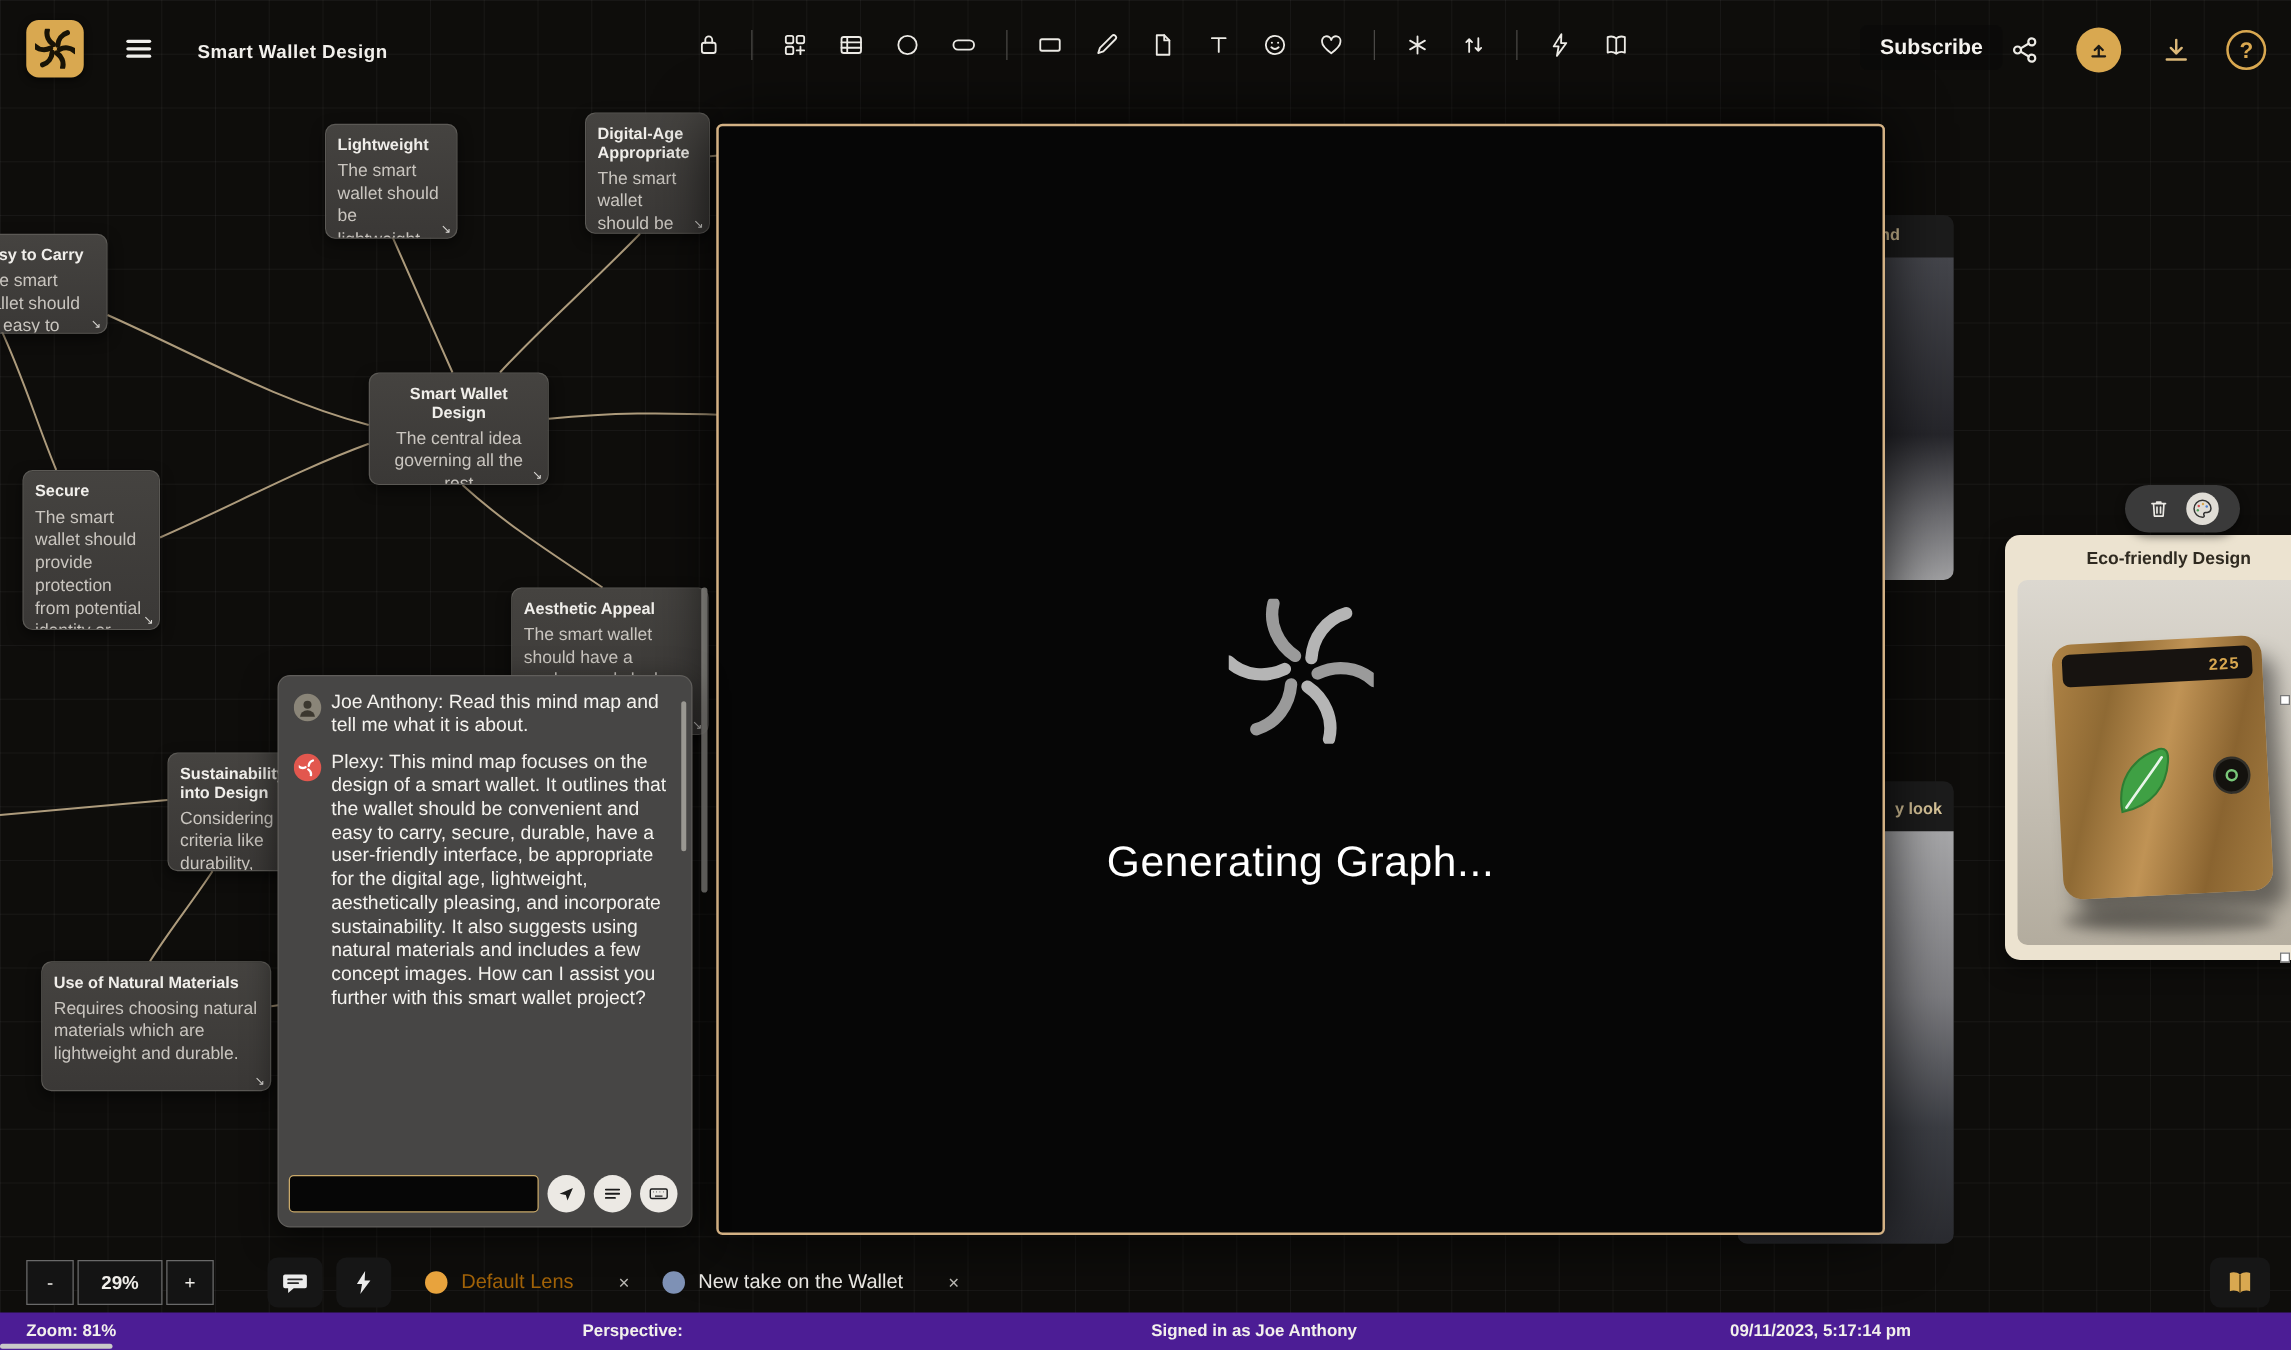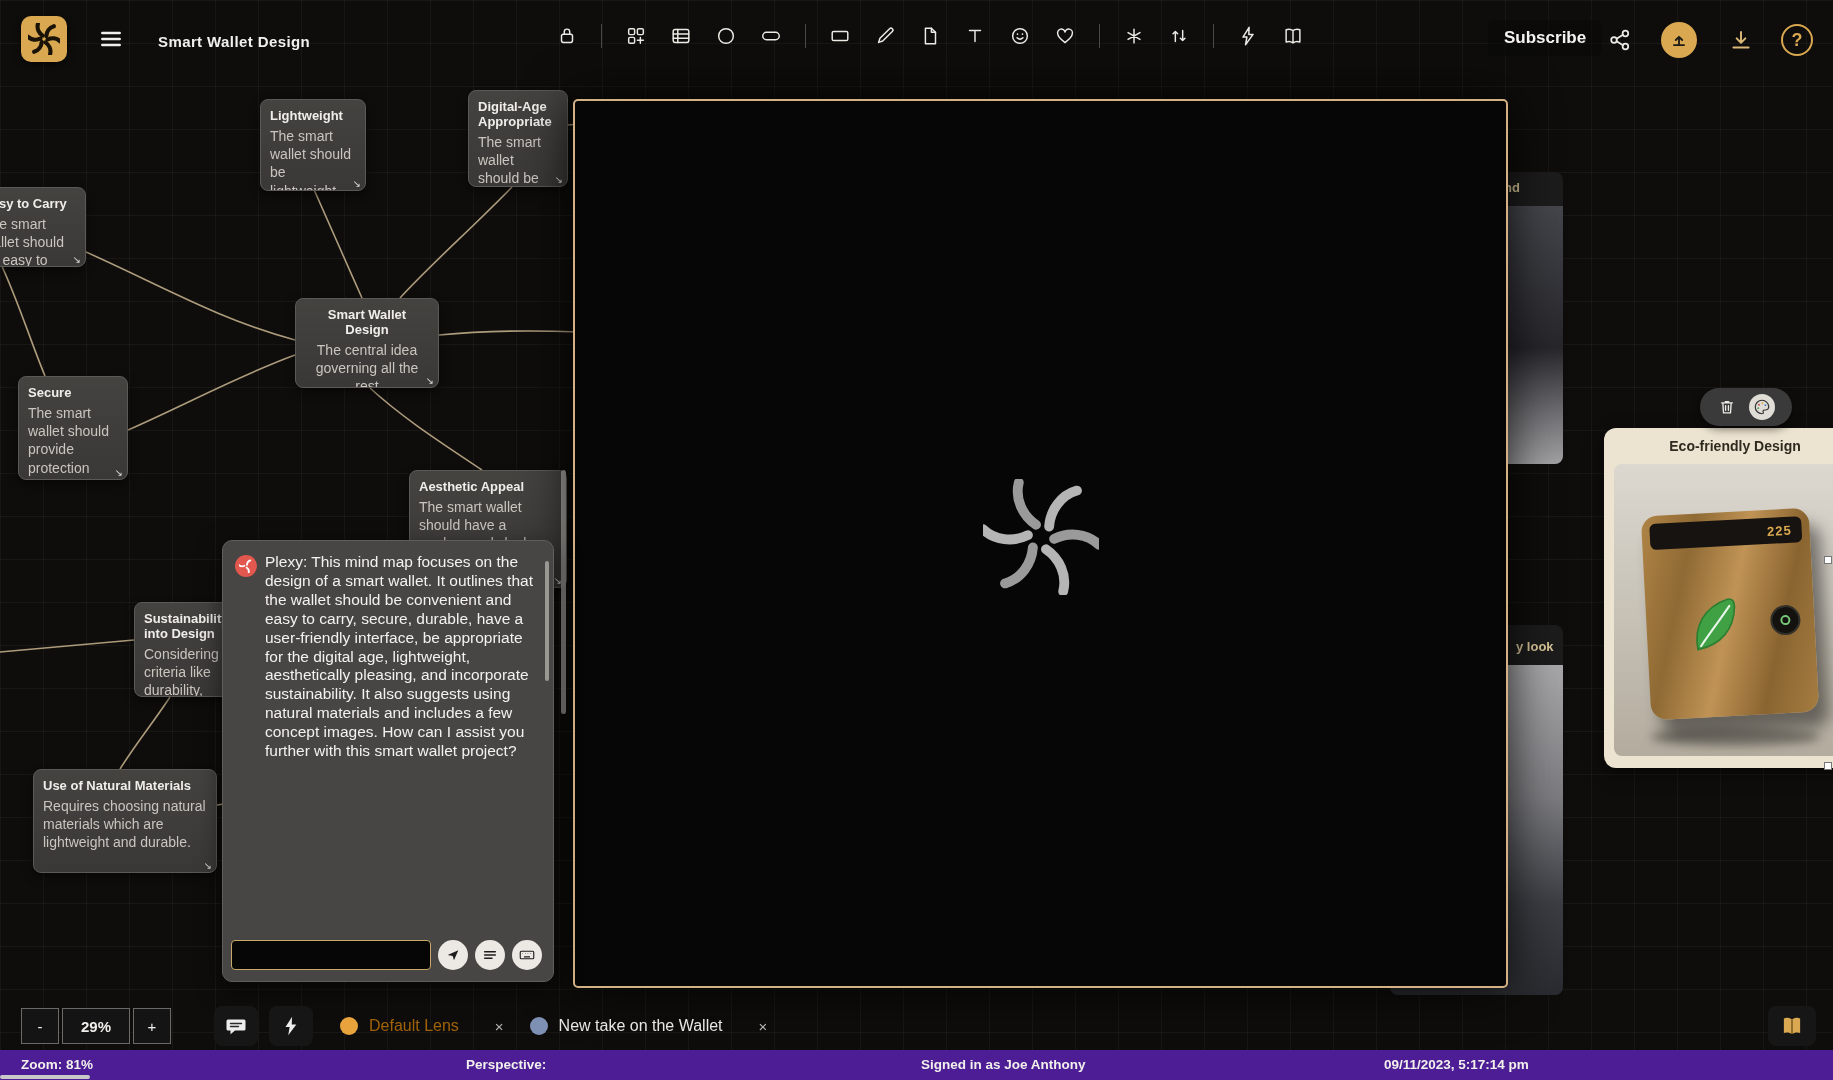--- a/index.html
+++ b/index.html
@@ -42,21 +42,21 @@
     padding:8px 9px; overflow:hidden; cursor:pointer; }
   .node-title { font-size:13px; font-weight:bold; color:#f0eeea; margin-bottom:4px; }
   .node-desc { font-size:14px; line-height:1.3; color:#c9c5bf; }
   .node-resize { position:absolute; right:4px; bottom:1px; font-size:10px; color:#d8d6d2; cursor:nwse-resize; }
   .node-center .node-title, .node-center .node-desc { text-align:center; }
 
   #node-lightweight { left:260px; top:84px;  width:106px; height:92px;margin-top:15px; }
   #node-digital     { left:468px; top:90px;  width:100px; height:97px; }
   #node-easy        { left:-27px; top:187px; width:113px; height:80px; }
   #node-central     { left:295px; top:298px; width:144px; height:90px; }
-  #node-secure      { left:18px;  top:376px; width:110px; height:104px; }
+  #node-secure      { left:18px;  top:376px; width:110px; height:128px; }
   #node-aesthetic   { left:409px; top:470px; width:158px; height:118px; }
   #node-sustain     { left:134px; top:602px; width:106px; height:95px; }
   #node-natural     { left:33px;  top:769px; width:184px; height:104px; }
 
   .floating-scrollbar { position:absolute; left:561px; top:470px; width:5px; height:244px;
     background:#a8a6a1; border-radius:3px; z-index:5; opacity:.9; }
 
   
   .img-card { position:absolute; z-index:3; background:#1c1c1c; border-radius:8px; overflow:hidden; cursor:pointer; }
   #card-top { left:1390px; top:172px; width:173px; height:292px; }
@@ -380,24 +380,34 @@
   <svg class="spinner" viewBox="-50 -50 100 100">
     <g stroke="#b5b5b5" stroke-width="8.5" stroke-linecap="round" fill="none">
       <path d="M7 -9 C 8 -23, 17 -36, 31 -40"></path>
       <path d="M7 -9 C 8 -23, 17 -36, 31 -40" transform="rotate(60)" opacity="0.85"></path>
       <path d="M7 -9 C 8 -23, 17 -36, 31 -40" transform="rotate(120)"></path>
       <path d="M7 -9 C 8 -23, 17 -36, 31 -40" transform="rotate(180)" opacity="0.85"></path>
       <path d="M7 -9 C 8 -23, 17 -36, 31 -40" transform="rotate(240)"></path>
       <path d="M7 -9 C 8 -23, 17 -36, 31 -40" transform="rotate(300)" opacity="0.85"></path>
     </g>
   </svg>
+  <div class="modal-status">Generating Graph...</div>
 </div>
 
 <div class="chat-panel">
   <div class="chat-messages">
+    <div class="chat-msg">
+      <div class="chat-avatar avatar-user">
+        <svg width="22" height="22" viewBox="0 0 24 24">
+            <circle cx="12" cy="9.5" r="3.5" fill="#3c382f"></circle>
+            <path d="M5.5 20 a6.5 5.5 0 0 1 13 0 z" fill="#3c382f"></path>
+          </svg>
+      </div>
+      <div class="chat-text">Joe Anthony: Read this mind map and tell me what it is about.</div>
+    </div>
     <div class="chat-msg">
       <div class="chat-avatar avatar-plexy">
         <svg width="14" height="14" viewBox="-50 -50 100 100">
           <g stroke="#ffffff" stroke-width="13" stroke-linecap="round" fill="none">
             <path d="M7 -9 C 8 -23, 17 -36, 31 -40"></path>
             <path d="M7 -9 C 8 -23, 17 -36, 31 -40" transform="rotate(120)"></path>
             <path d="M7 -9 C 8 -23, 17 -36, 31 -40" transform="rotate(240)"></path>
           </g>
         </svg>
       </div>

